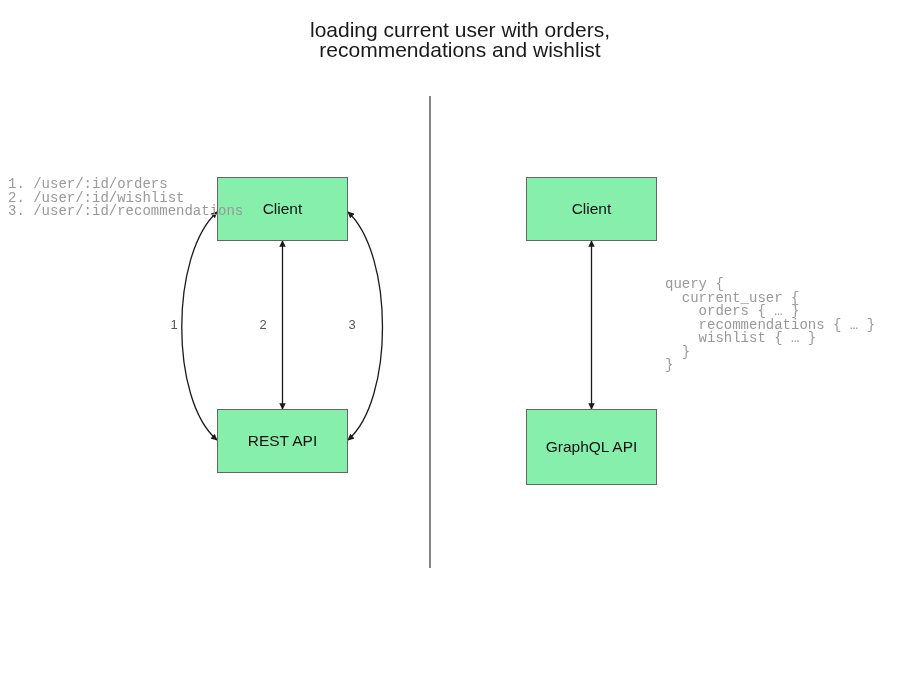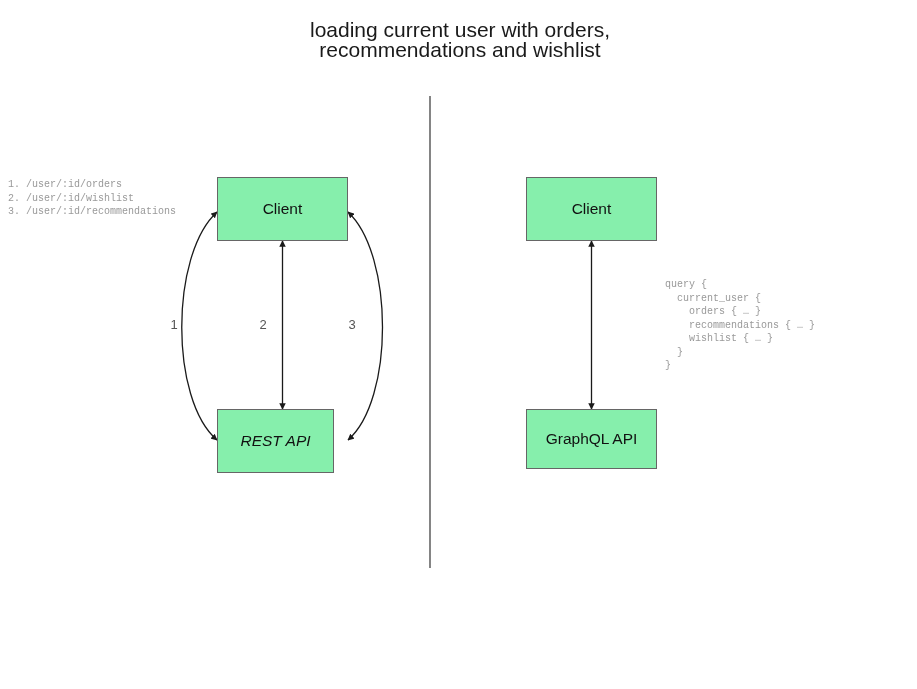--- a/index.html
+++ b/index.html
@@ -43,40 +43,40 @@
     border: 1.3px solid #666666;
     display: flex;
     align-items: center;
     justify-content: center;
     font-family: "Liberation Sans", sans-serif;
     font-size: 15.5px;
     color: #111111;
   }
 
   #node-client-rest { left: 217px; top: 177px;  width: 131px; height: 64px; }
-  #node-rest-api    { left: 217px; top: 409px;  width: 117px; height: 64px; font-style: italic; }
+  #node-rest-api    { left: 217px; top: 409px;  width: 131px; height: 64px; }
   #node-client-gql  { left: 526px; top: 177px;  width: 131px; height: 64px; }
-  #node-graphql-api { left: 526px; top: 409px;  width: 131px; height: 60px; }
+  #node-graphql-api { left: 526px; top: 409px;  width: 131px; height: 76px; }
 
   .edge-label {
     position: absolute;
     font-family: "Liberation Sans", sans-serif;
     font-size: 13px;
     color: #555555;
     text-align: center;
     width: 18px;
   }
   #edge-label-1 { left: 165px; top: 317px; }
   #edge-label-2 { left: 254px; top: 317px; }
   #edge-label-3 { left: 343px; top: 317px; }
 
   .mono-block {
     position: absolute;
     font-family: "Liberation Mono", monospace;
-    font-size: 10px;
+    font-size: 14px;
     line-height: 13.5px;
     color: #999999;
     white-space: pre;
   }
   #rest-endpoints { left: 8px;  top: 178px; }
   #graphql-query  { left: 665px; top: 278px; font-family: Liberation Mono, monospace; }
 </style>
 </head>
 <body>
 

